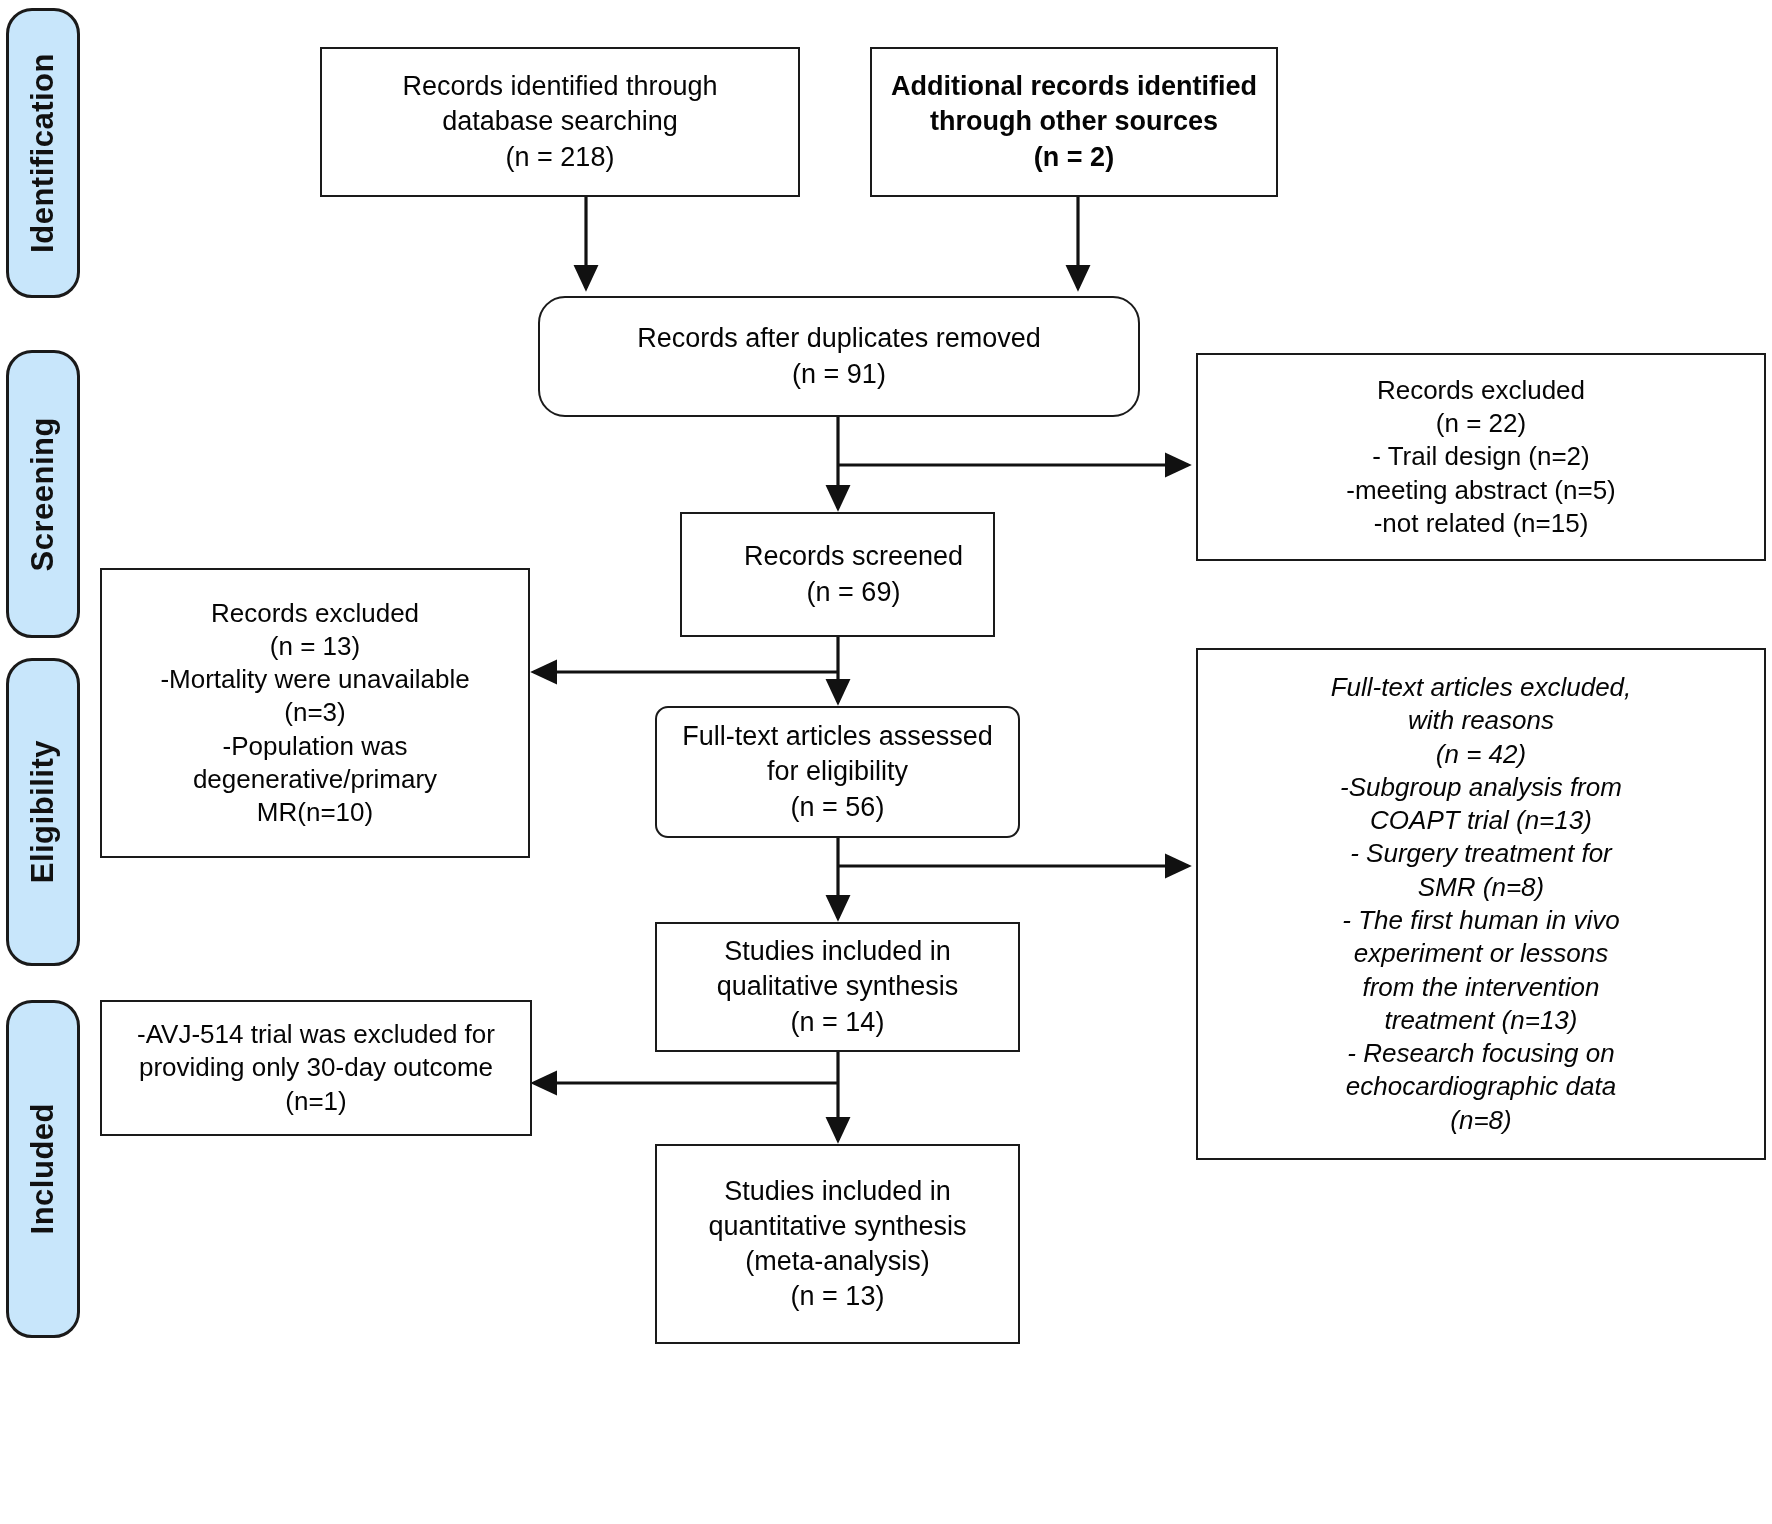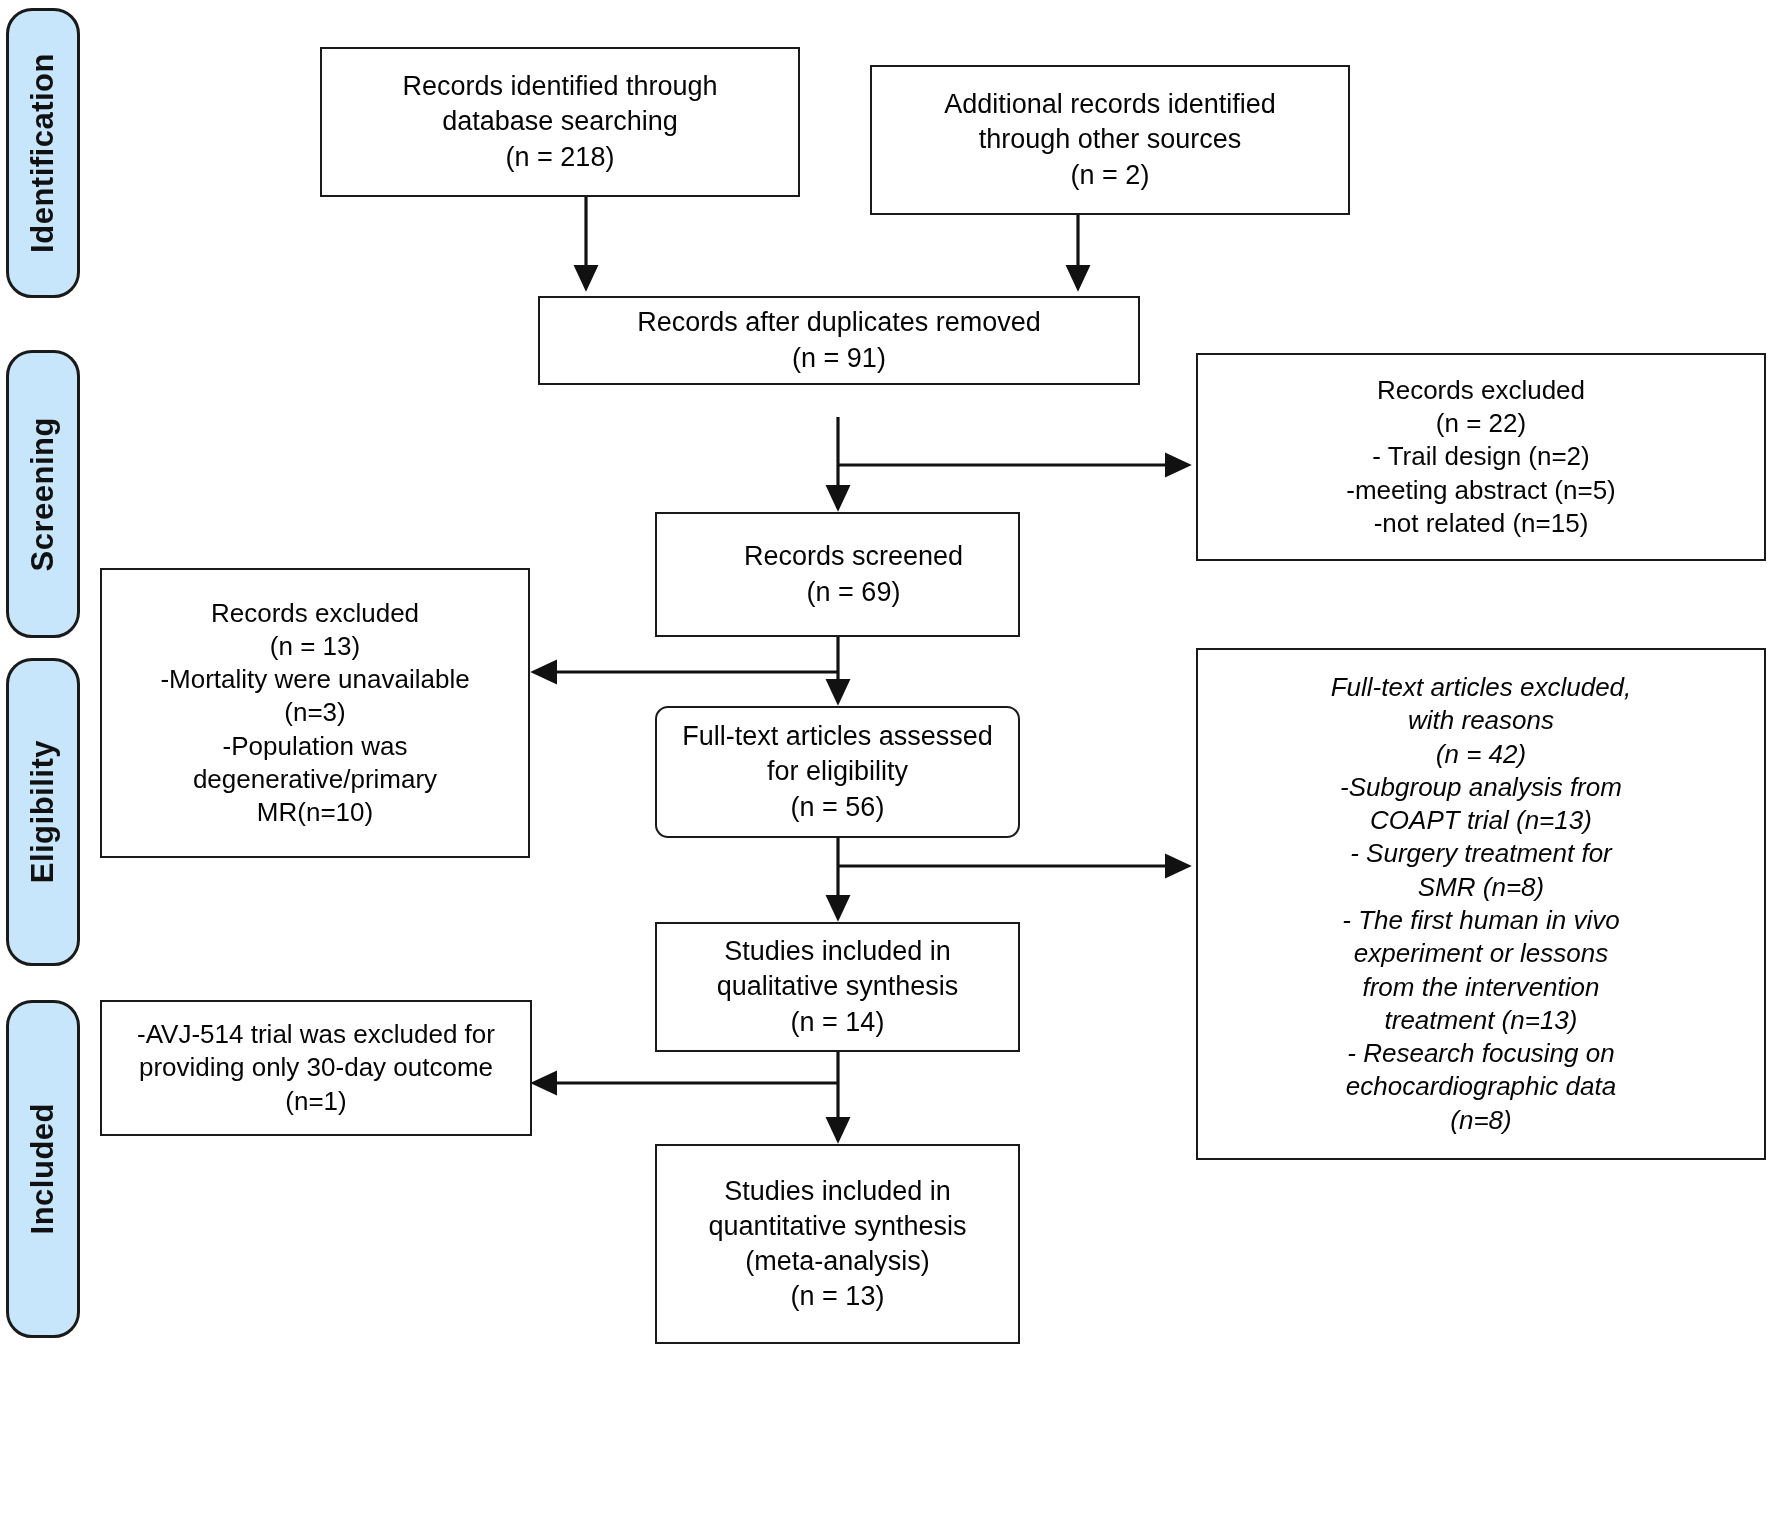--- a/index.html
+++ b/index.html
@@ -116,40 +116,40 @@
   <div class="stage-pill" style="left:6px; top:1000px; width:74px; height:338px;">
     <span class="stage-label">Included</span>
   </div>
 
   <div class="flow-box" style="left:320px; top:47px; width:480px; height:150px;">
     <span class="box-text">Records identified through
 database searching
 (n = 218)</span>
   </div>
 
-  <div class="flow-box" style="left:870px; top:65px; width:480px; height:150px;">
+  <div class="flow-box" style="left:870px; top:47px; width:408px; height:150px;font-weight:bold;">
     <span class="box-text">Additional records identified
 through other sources
 (n = 2)</span>
   </div>
 
-  <div class="flow-box" style="left:538px; top:296px; width:602px; height:89px;">
+  <div class="flow-box" style="left:538px; top:296px; width:602px; height:121px;border-radius:27px;">
     <span class="box-text">Records after duplicates removed
 (n = 91)</span>
   </div>
 
   <div class="flow-box dense" style="left:1196px; top:353px; width:570px; height:208px;">
     <span class="box-text">Records excluded
 (n = 22)
 - Trail design (n=2)
 -meeting abstract (n=5)
 -not related (n=15)</span>
   </div>
 
-  <div class="flow-box" style="left:655px; top:512px; width:365px; height:125px;padding-left:32px;">
+  <div class="flow-box" style="left:680px; top:512px; width:315px; height:125px;padding-left:32px;">
     <span class="box-text">Records screened
 (n = 69)</span>
   </div>
 
   <div class="flow-box dense" style="left:100px; top:568px; width:430px; height:290px;">
     <span class="box-text">Records excluded
 (n = 13)
 -Mortality were unavailable
 (n=3)
 -Population was

